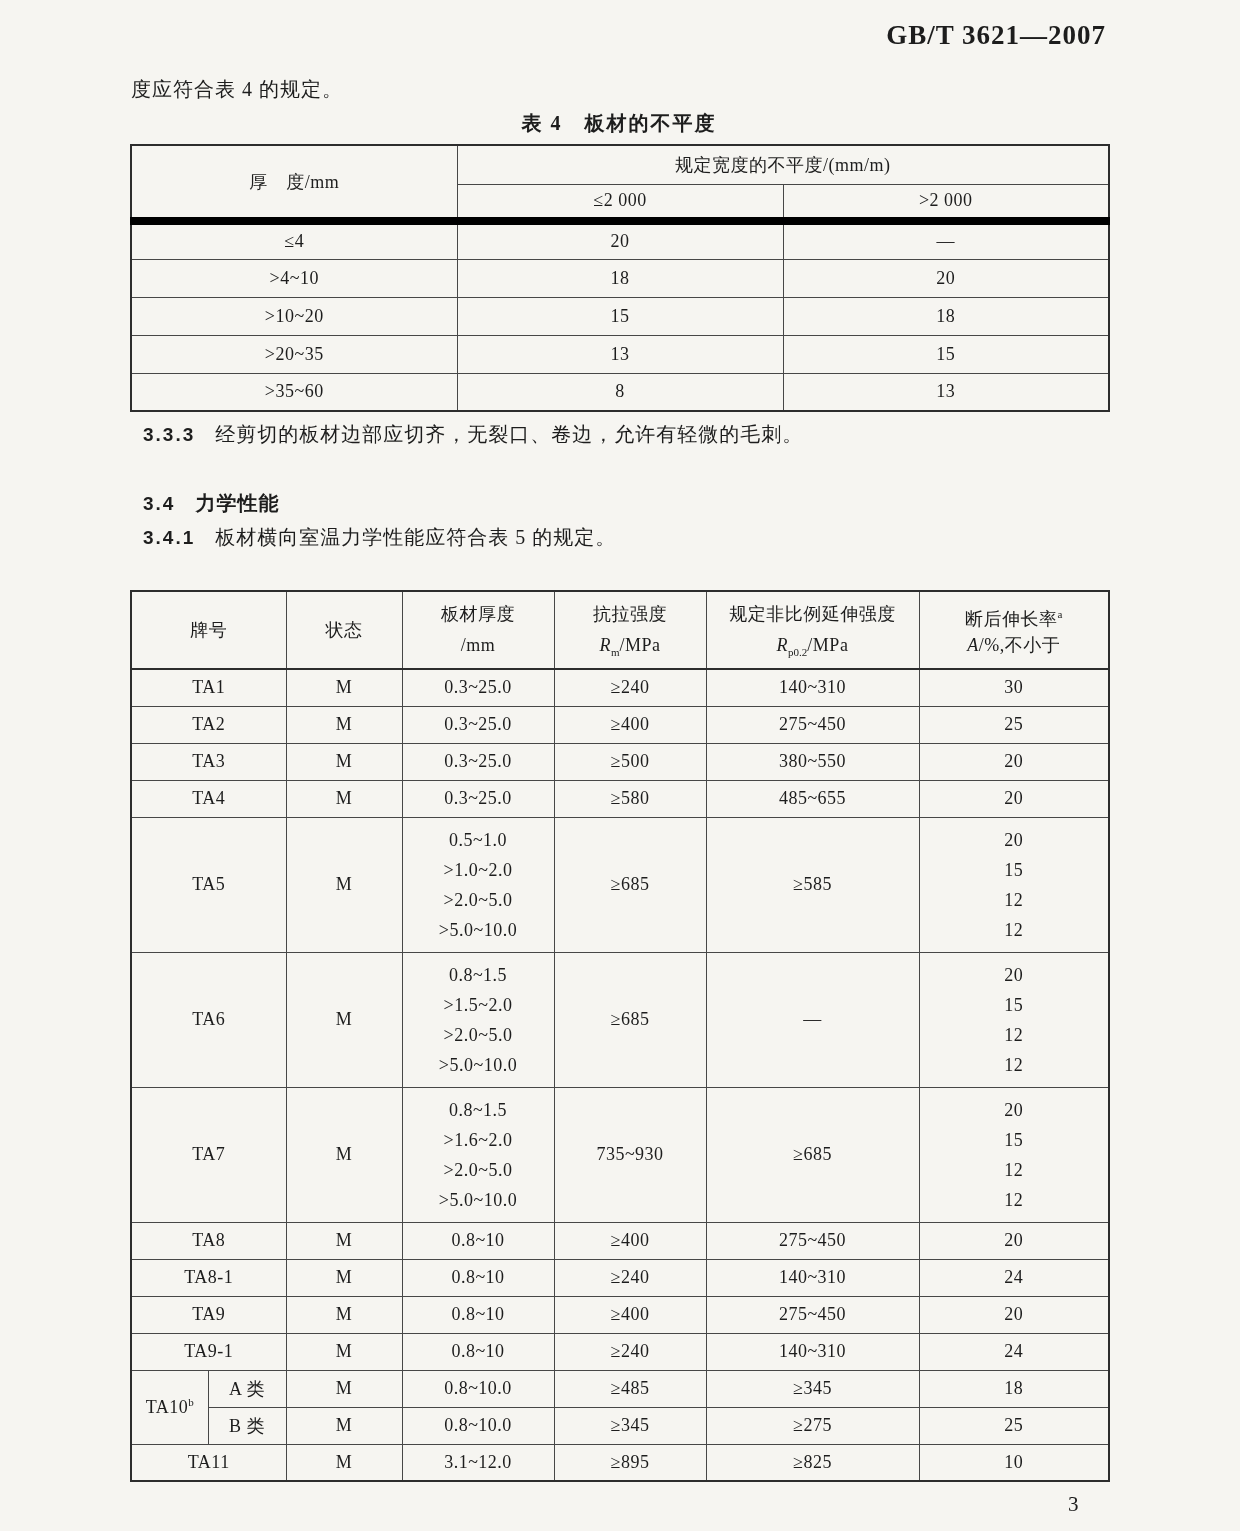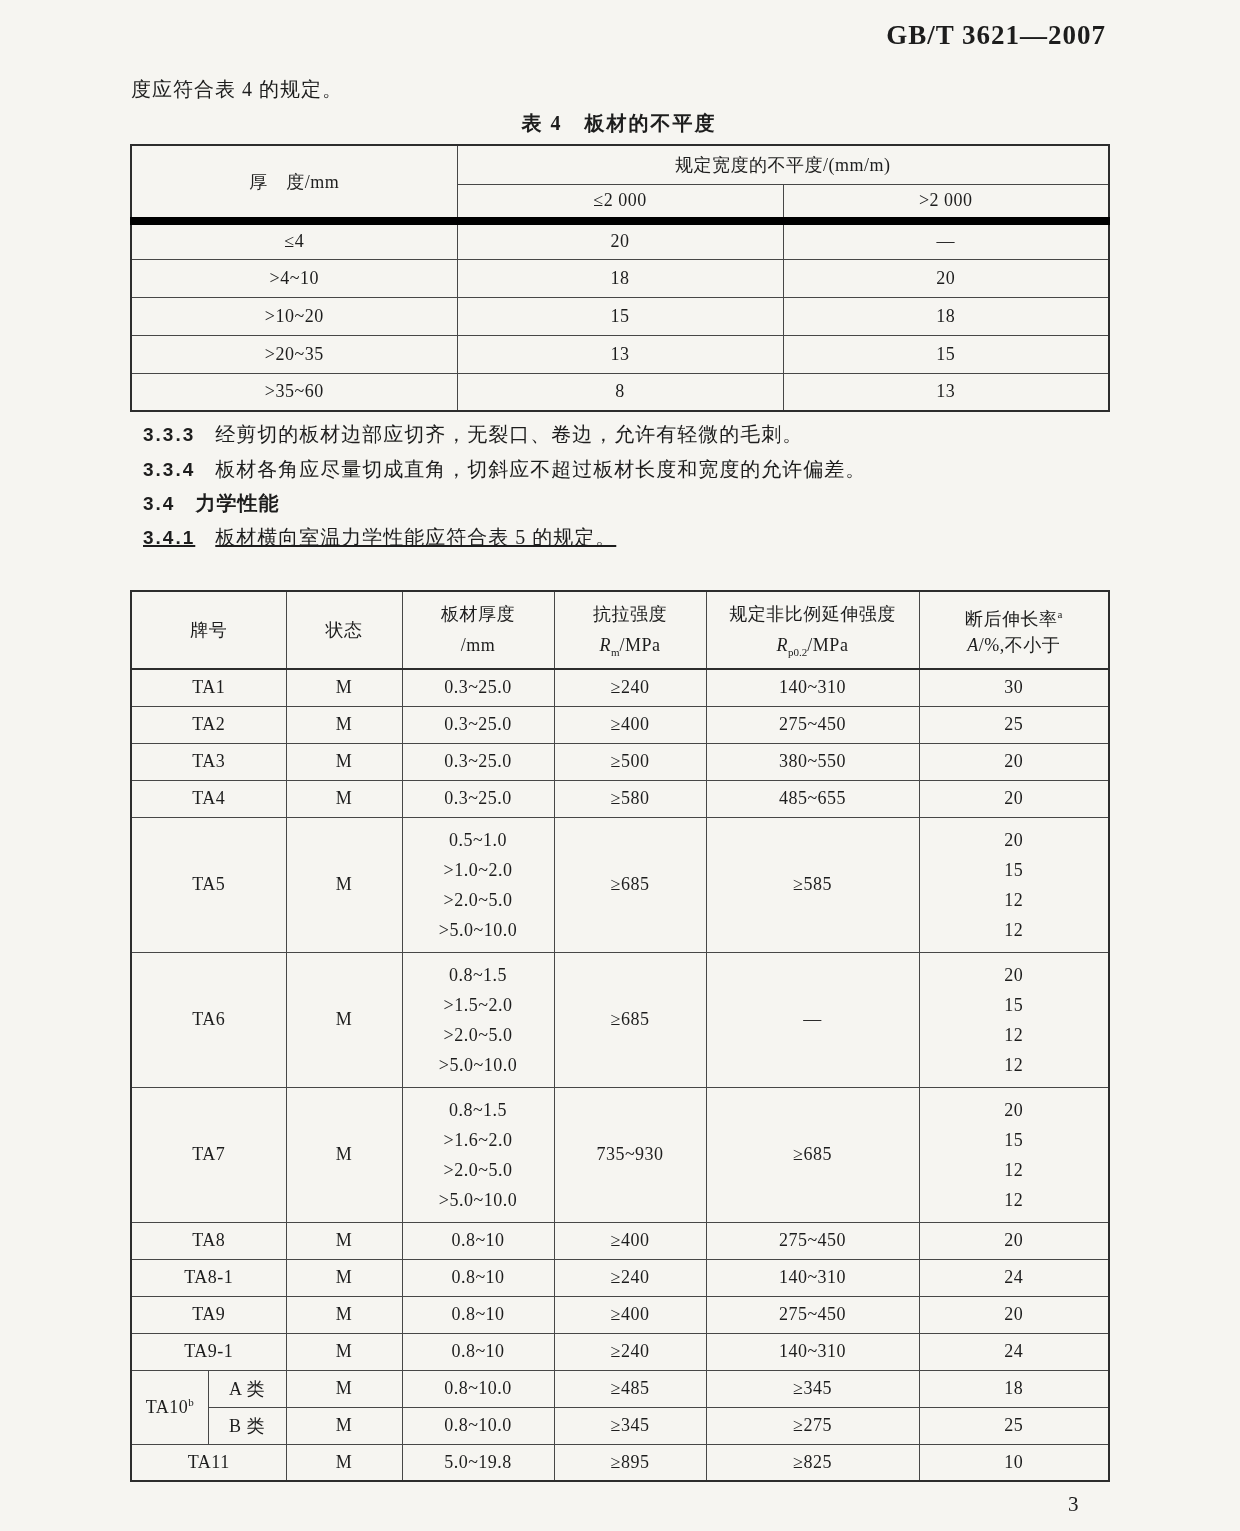--- a/index.html
+++ b/index.html
@@ -76,21 +76,21 @@
     font-family:"Liberation Sans","DejaVu Sans",sans-serif;
     font-weight:700; font-size:19px; margin-right:20px; letter-spacing:2px;
   }
   .bold-text .ctext {
     font-family:"Liberation Sans","DejaVu Sans",sans-serif;
     font-weight:700;
   }
   #c333 { top:421px; }
   #c334 { top:456px; }
   #c34  { top:490px; }
-  #c341 { top:524px;text-decoration:underline; }
+  #c341 { top:524px; }
 </style>
 </head>
 <body>
 
 <div class="sheet">
 
   <div class="doc-number">GB/T 3621—2007</div>
 
   <div class="intro">度应符合表 4 的规定。</div>
 
@@ -134,23 +134,20 @@
       <tr class="t4-row">
         <td>&gt;35~60</td>
         <td>8</td>
         <td>13</td>
       </tr>
     </tbody>
   </table>
 
   <div class="clause" id="c333">
     <span class="cnum">3.3.3</span><span class="ctext">经剪切的板材边部应切齐，无裂口、卷边，允许有轻微的毛刺。</span>
-  </div>
-  <div class="clause" id="c334">
-    <span class="cnum">3.3.4</span><span class="ctext">板材各角应尽量切成直角，切斜应不超过板材长度和宽度的允许偏差。</span>
   </div>
   <div class="clause bold-text" id="c34">
     <span class="cnum">3.4</span><span class="ctext">力学性能</span>
   </div>
   <div class="clause" id="c341">
     <span class="cnum">3.4.1</span><span class="ctext">板材横向室温力学性能应符合表 5 的规定。</span>
   </div>
 
 
   <table id="table5">
@@ -322,21 +319,21 @@
         <td>M</td>
         <td>0.8~10.0</td>
         <td>≥345</td>
         <td>≥275</td>
         <td>25</td>
       </tr>
 
       <tr class="t5-row">
         <td colspan="2">TA11</td>
         <td>M</td>
-        <td>5.0~19.8</td>
+        <td>3.1~12.0</td>
         <td>≥895</td>
         <td>≥825</td>
         <td>10</td>
       </tr>
     </tbody>
   </table>
 
   <div class="page-number">3</div>
 
 </div>

